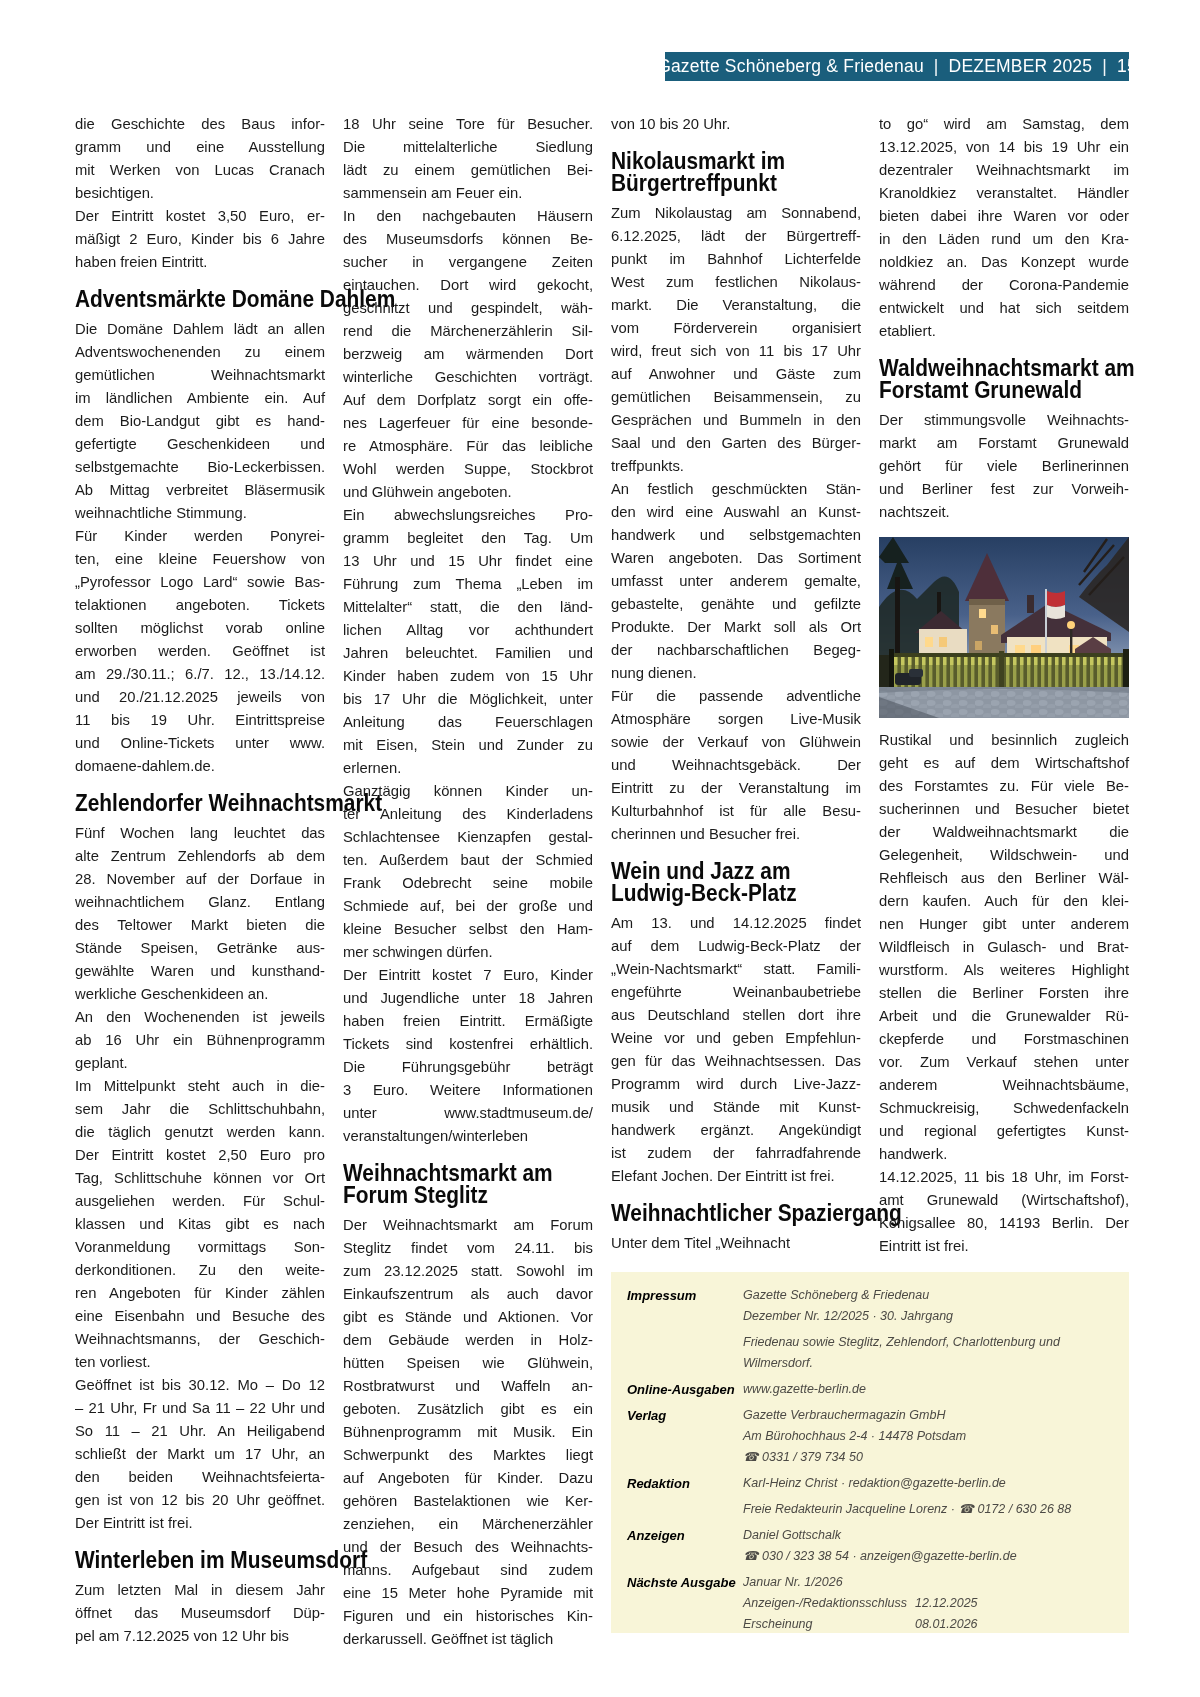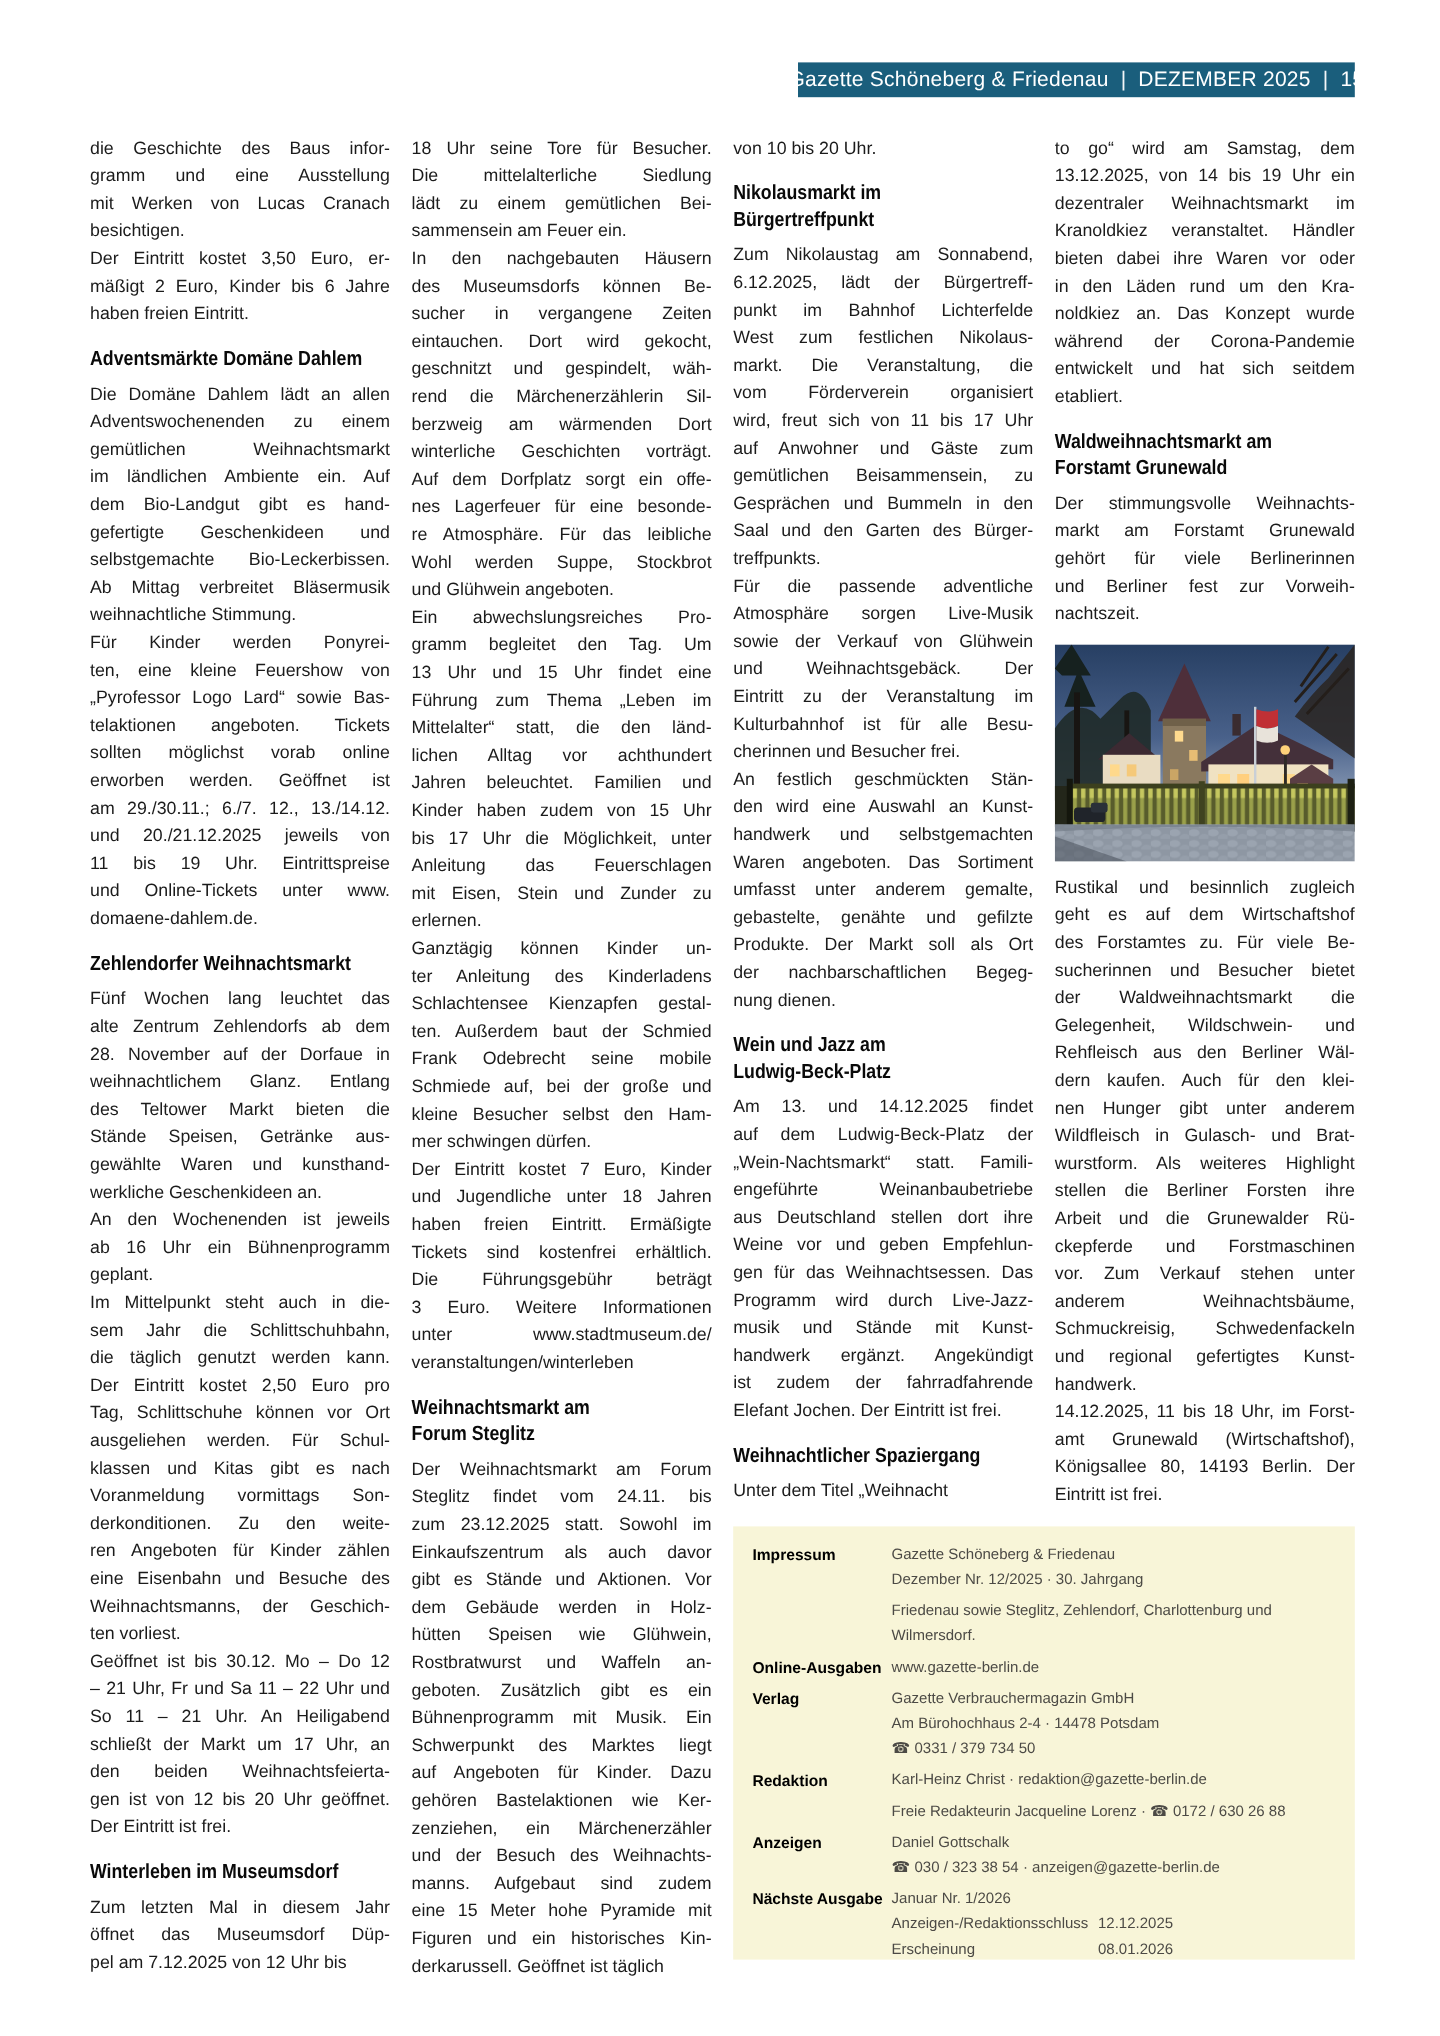--- a/index.html
+++ b/index.html
@@ -11,28 +11,28 @@
     justify-content:center;font-size:17.5px;letter-spacing:.2px;white-space:nowrap;}
   .header-bar .sep{margin:0 10px;opacity:.95;font-weight:400;}
 
   .col{position:absolute;top:113px;width:250px;color:#1b1b1b;font-size:14.8px;}
   #col1{left:75px}#col2{left:343px}#col3{left:611px}#col4{left:879px}
   .para{margin:0;}
   .jl{line-height:23px;height:23px;text-align:justify;text-align-last:justify;
       white-space:nowrap;overflow:visible;}
   .jl-last{text-align-last:left;}
 
-  .heading{margin:14px 0 8px;font-weight:700;font-size:17px;line-height:22px;color:#0a0a0a;}
+  .heading{margin:14px 0 8px;font-weight:700;font-size:24px;line-height:22px;color:#0a0a0a;}
   .heading .hl{transform:scaleX(.87);transform-origin:0 60%;white-space:nowrap;}
 
   .photo-wrap{margin:13px 0 11px;width:250px;height:181px;line-height:0;}
 
   .impressum{position:absolute;left:611px;top:1272px;width:518px;height:361px;
     background:var(--impbg,#f8f5d8);box-sizing:border-box;padding:13px 14px 0 16px;}
-  .imp-row{display:flex;margin-bottom:5px;}
+  .imp-row{display:flex;margin-bottom:5px;font-style:italic;}
   .imp-label{flex:none;width:116px;font-size:13px;font-weight:700;color:#000;line-height:21px;}
   .imp-val{flex:1;font-size:12.5px;color:#4c4a45;line-height:21px;}
   .imp-val .c1{display:inline-block;width:172px;}
 </style>
 </head>
 <body>
 
 <div class="header-bar">
   <span>Gazette Schöneberg &amp; Friedenau</span>
   <span class="sep">|</span>
@@ -229,38 +229,38 @@
       <div class="jl">markt. Die Veranstaltung, die</div>
       <div class="jl">vom Förderverein organisiert</div>
       <div class="jl">wird, freut sich von 11 bis 17 Uhr</div>
       <div class="jl">auf Anwohner und Gäste zum</div>
       <div class="jl">gemütlichen Beisammensein, zu</div>
       <div class="jl">Gesprächen und Bummeln in den</div>
       <div class="jl">Saal und den Garten des Bürger-</div>
       <div class="jl jl-last">treffpunkts.</div>
     </div>
     <div class="para">
-      <div class="jl">Für die passende adventliche</div>
-      <div class="jl">Atmosphäre sorgen Live-Musik</div>
-      <div class="jl">sowie der Verkauf von Glühwein</div>
-      <div class="jl">und Weihnachtsgebäck. Der</div>
-      <div class="jl">Eintritt zu der Veranstaltung im</div>
-      <div class="jl">Kulturbahnhof ist für alle Besu-</div>
-      <div class="jl jl-last">cherinnen und Besucher frei.</div>
-    </div>
-    <div class="para">
       <div class="jl">An festlich geschmückten Stän-</div>
       <div class="jl">den wird eine Auswahl an Kunst-</div>
       <div class="jl">handwerk und selbstgemachten</div>
       <div class="jl">Waren angeboten. Das Sortiment</div>
       <div class="jl">umfasst unter anderem gemalte,</div>
       <div class="jl">gebastelte, genähte und gefilzte</div>
       <div class="jl">Produkte. Der Markt soll als Ort</div>
       <div class="jl">der nachbarschaftlichen Begeg-</div>
       <div class="jl jl-last">nung dienen.</div>
+    </div>
+    <div class="para">
+      <div class="jl">Für die passende adventliche</div>
+      <div class="jl">Atmosphäre sorgen Live-Musik</div>
+      <div class="jl">sowie der Verkauf von Glühwein</div>
+      <div class="jl">und Weihnachtsgebäck. Der</div>
+      <div class="jl">Eintritt zu der Veranstaltung im</div>
+      <div class="jl">Kulturbahnhof ist für alle Besu-</div>
+      <div class="jl jl-last">cherinnen und Besucher frei.</div>
     </div>
     <div class="heading">
       <div class="hl">Wein und Jazz am</div>
       <div class="hl">Ludwig-Beck-Platz</div>
     </div>
     <div class="para">
       <div class="jl">Am 13. und 14.12.2025 findet</div>
       <div class="jl">auf dem Ludwig-Beck-Platz der</div>
       <div class="jl">„Wein-Nachtsmarkt“ statt. Famili-</div>
       <div class="jl">engeführte Weinanbaubetriebe</div>

